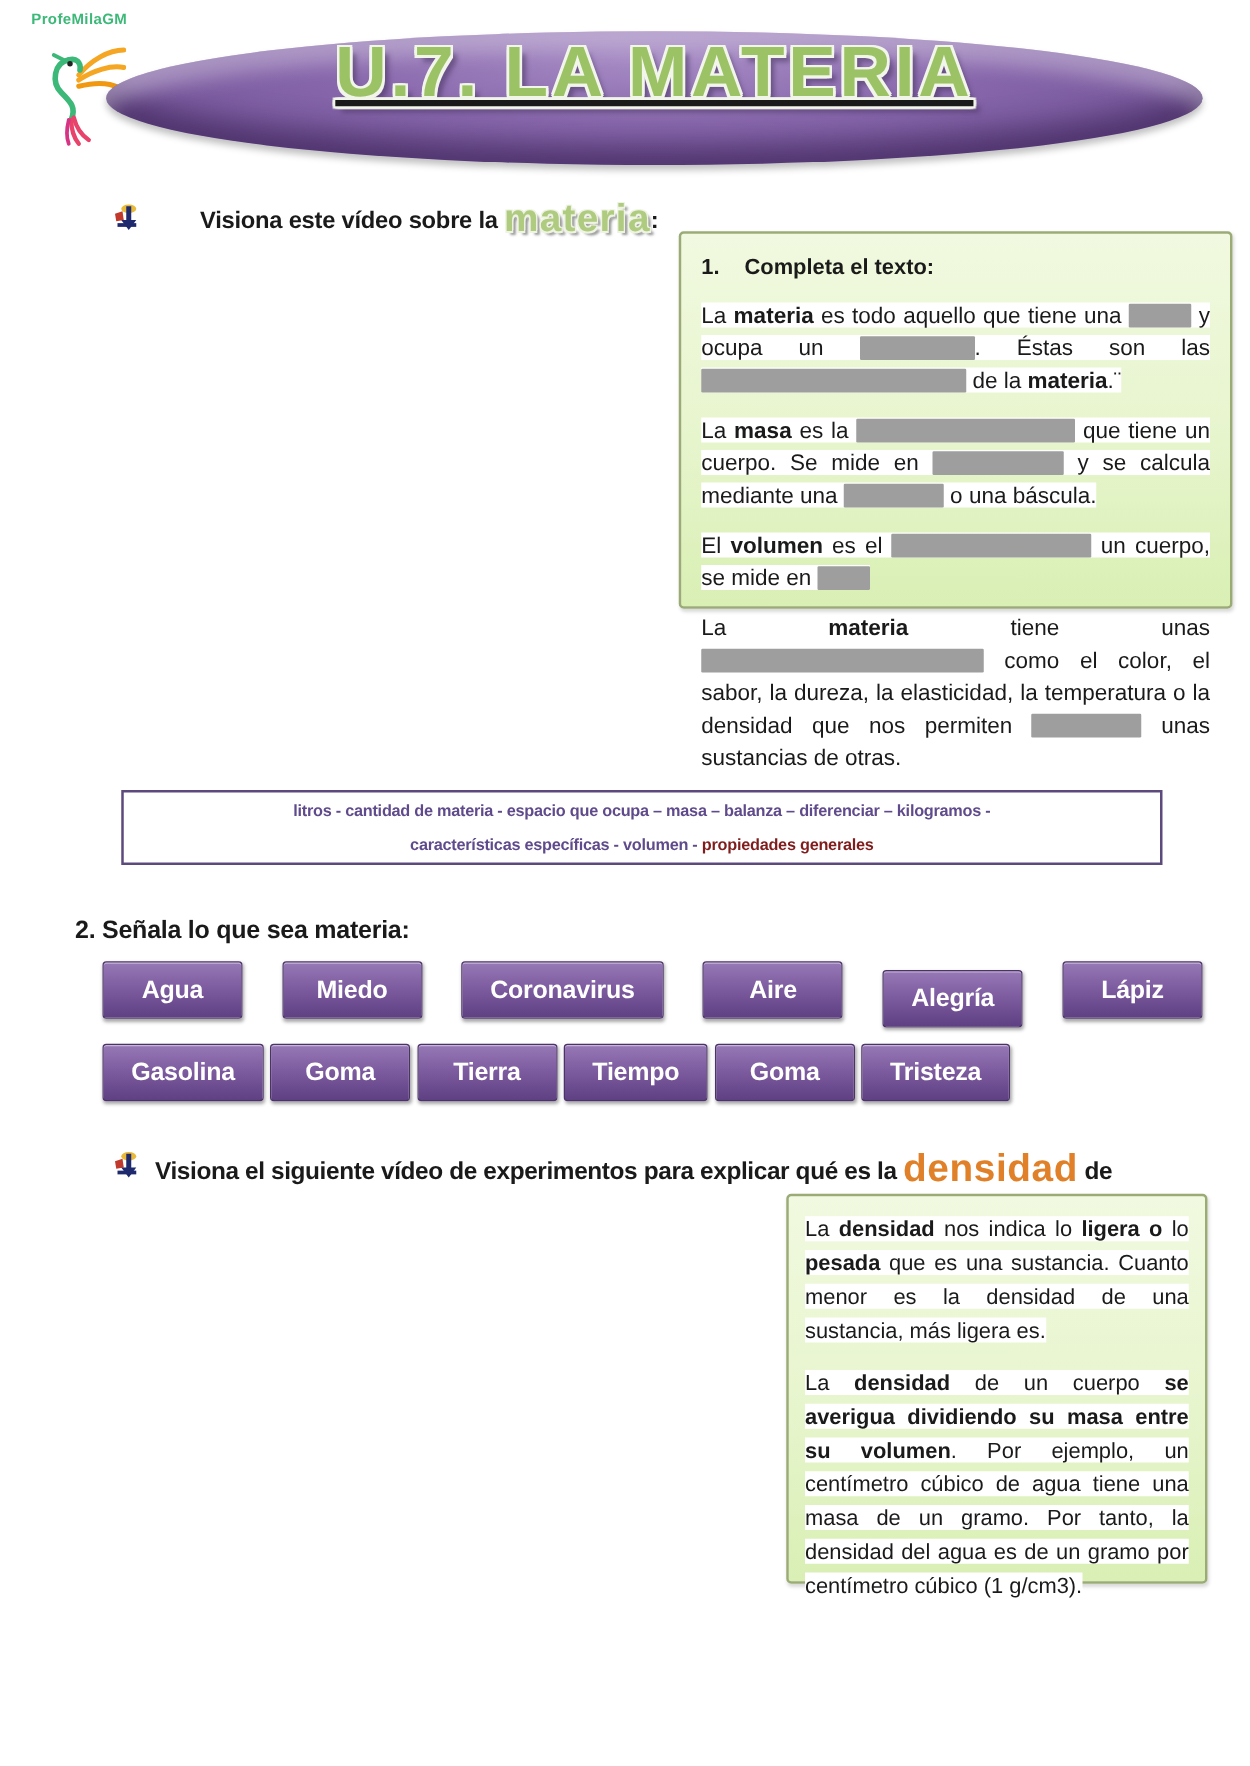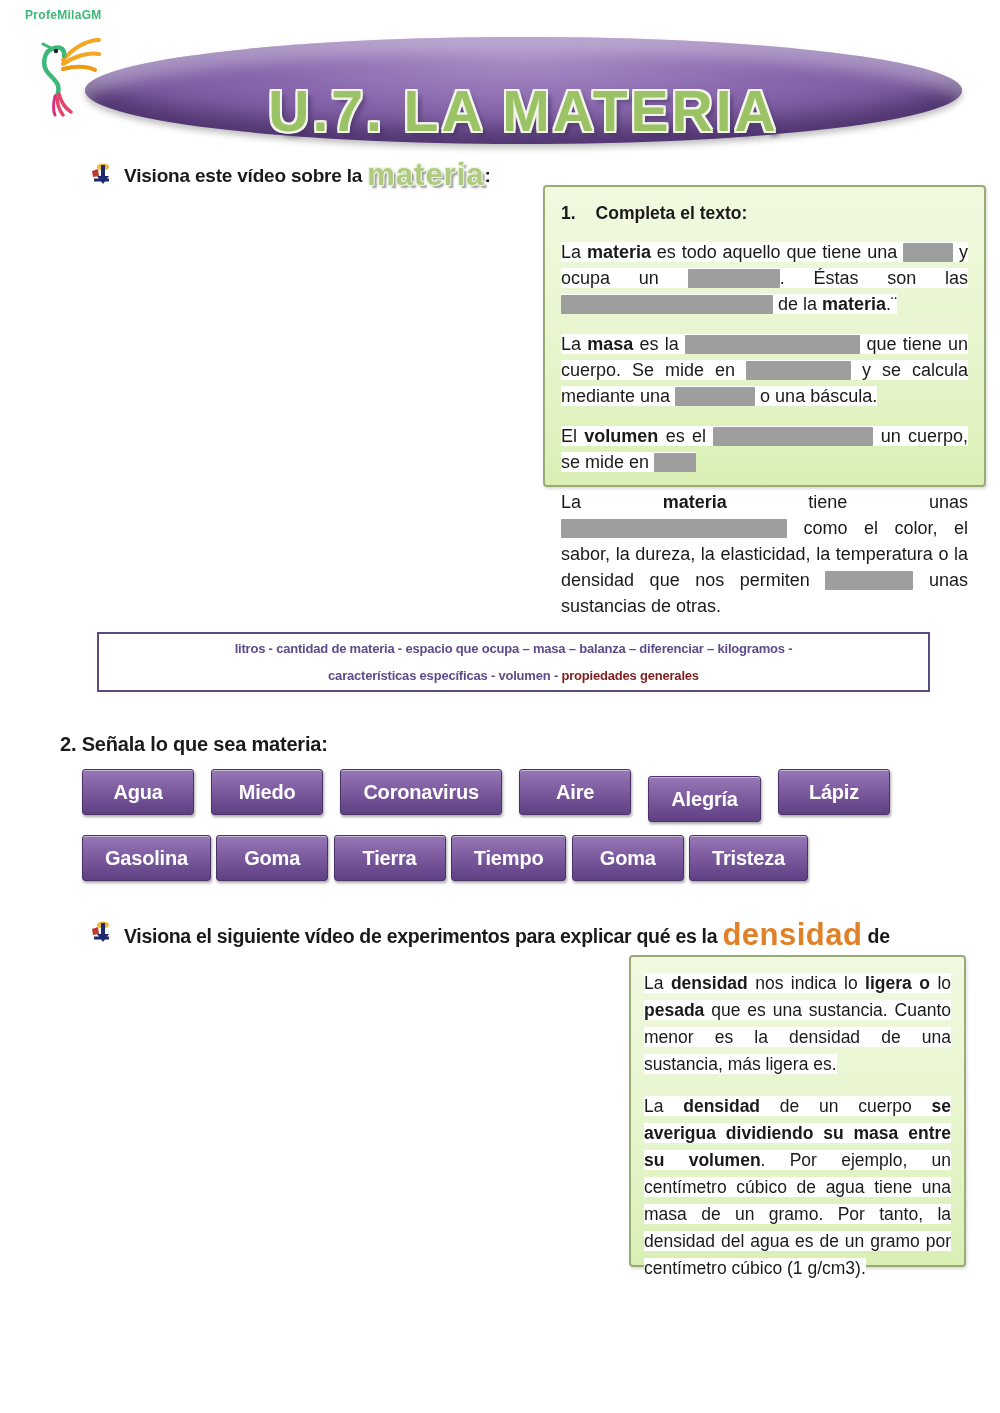--- a/index.html
+++ b/index.html
@@ -8,41 +8,41 @@
     position:relative; width:1000px; height:1413px; background:#ffffff;
     font-family:"Liberation Sans", sans-serif; color:#1a1a1a; overflow:hidden;
   }
 
   
   .logo { position:absolute; left:25px; top:8px; width:110px; }
   .logo-text { font-size:12px; font-weight:bold; color:#3cb878; letter-spacing:.3px; }
   .logo-bird { margin-top:4px; margin-left:8px; }
 
   .banner {
-    position:absolute; left:85px; top:37px; width:877px; height:107px;
+    position:absolute; left:85px; top:25px; width:877px; height:107px;
     border-radius:50%;
     background:radial-gradient(ellipse at 50% 22%, #a98fc6 0%, #8b6bae 40%, #7а) ;
     background:radial-gradient(ellipse at 50% 20%, #a78cc5 0%, #8766ab 45%, #6b4d90 100%);
     box-shadow: inset 0 14px 16px rgba(255,255,255,.35),
                 inset 0 -16px 22px rgba(48,24,72,.55),
                 0 4px 6px rgba(0,0,0,.25);
-    display:flex; align-items:flex-end; justify-content:center;
+    display:flex; align-items:flex-start; justify-content:center;text-decoration:underline;
   }
   .banner-title {
     font-size:57px; font-weight:bold; letter-spacing:3px; color:#9cc266;
     text-shadow:
       -2px -2px 0 #f2f5ea, 2px -2px 0 #f2f5ea, -2px 2px 0 #f2f5ea, 2px 2px 0 #f2f5ea,
       0 -2px 0 #f2f5ea, 0 2px 0 #f2f5ea, -2px 0 0 #f2f5ea, 2px 0 0 #f2f5ea,
       5px 5px 4px rgba(70,50,95,.55);
   }
 
   
   .bullet-row { position:absolute; display:flex; align-items:flex-start; }
   .bullet-row .aicon { flex:0 0 22px; margin-top:4px; }
-  .bullet1 { left:90px; top:158px; }
+  .bullet1 { left:90px; top:158px;gap:36px; }
   .bullet1 .btext { margin-left:12px; font-size:19px; font-weight:bold; line-height:34px; letter-spacing:-.2px; }
   .wordart {
     font-size:31px; font-weight:bold; color:#aecb7f; letter-spacing:1px;
     text-shadow:
       -1px -1px 0 #eef3e2, 1px -1px 0 #eef3e2, -1px 1px 0 #eef3e2, 1px 1px 0 #eef3e2,
       3px 3px 2px rgba(120,120,120,.75);
     vertical-align:-3px;
   }
   .bullet2 { left:90px; top:916px; width:890px; }
   .bullet2 .btext { margin-left:12px; font-size:19.5px; font-weight:bold; line-height:37px; letter-spacing:-.3px; }
@@ -73,21 +73,21 @@
     display:flex; align-items:center; justify-content:center;
     text-align:center; padding:0 24px;
     font-size:13px; font-weight:bold; color:#5f4b8b; line-height:27px; letter-spacing:-.2px;
   }
   .wordbank .black { color:#7f1d1d; }
 
   
   .sec2-heading { position:absolute; left:60px; top:733px; font-size:20px; font-weight:bold; letter-spacing:-.2px; }
 
   .btn-row { position:absolute; display:flex; justify-content:space-between; }
-  .btn-row1 { left:82px; top:769px; width:808px; }
+  .btn-row1 { left:82px; top:769px; width:880px; }
   .btn-row2 { left:82px; top:835px; width:726px; }
   .wbtn {
     height:46px; min-width:112px; padding:0 22px;
     display:flex; align-items:center; justify-content:center;
     border:1px solid #4b3368; border-radius:3px;
     background:linear-gradient(180deg, #9779b6 0%, #7e5ca0 45%, #5e4083 100%);
     box-shadow: inset 0 1px 0 rgba(255,255,255,.45), 1px 2px 3px rgba(0,0,0,.35);
     color:#fff; font-size:20px; font-weight:bold; letter-spacing:-.2px;
     cursor:pointer;
   }

